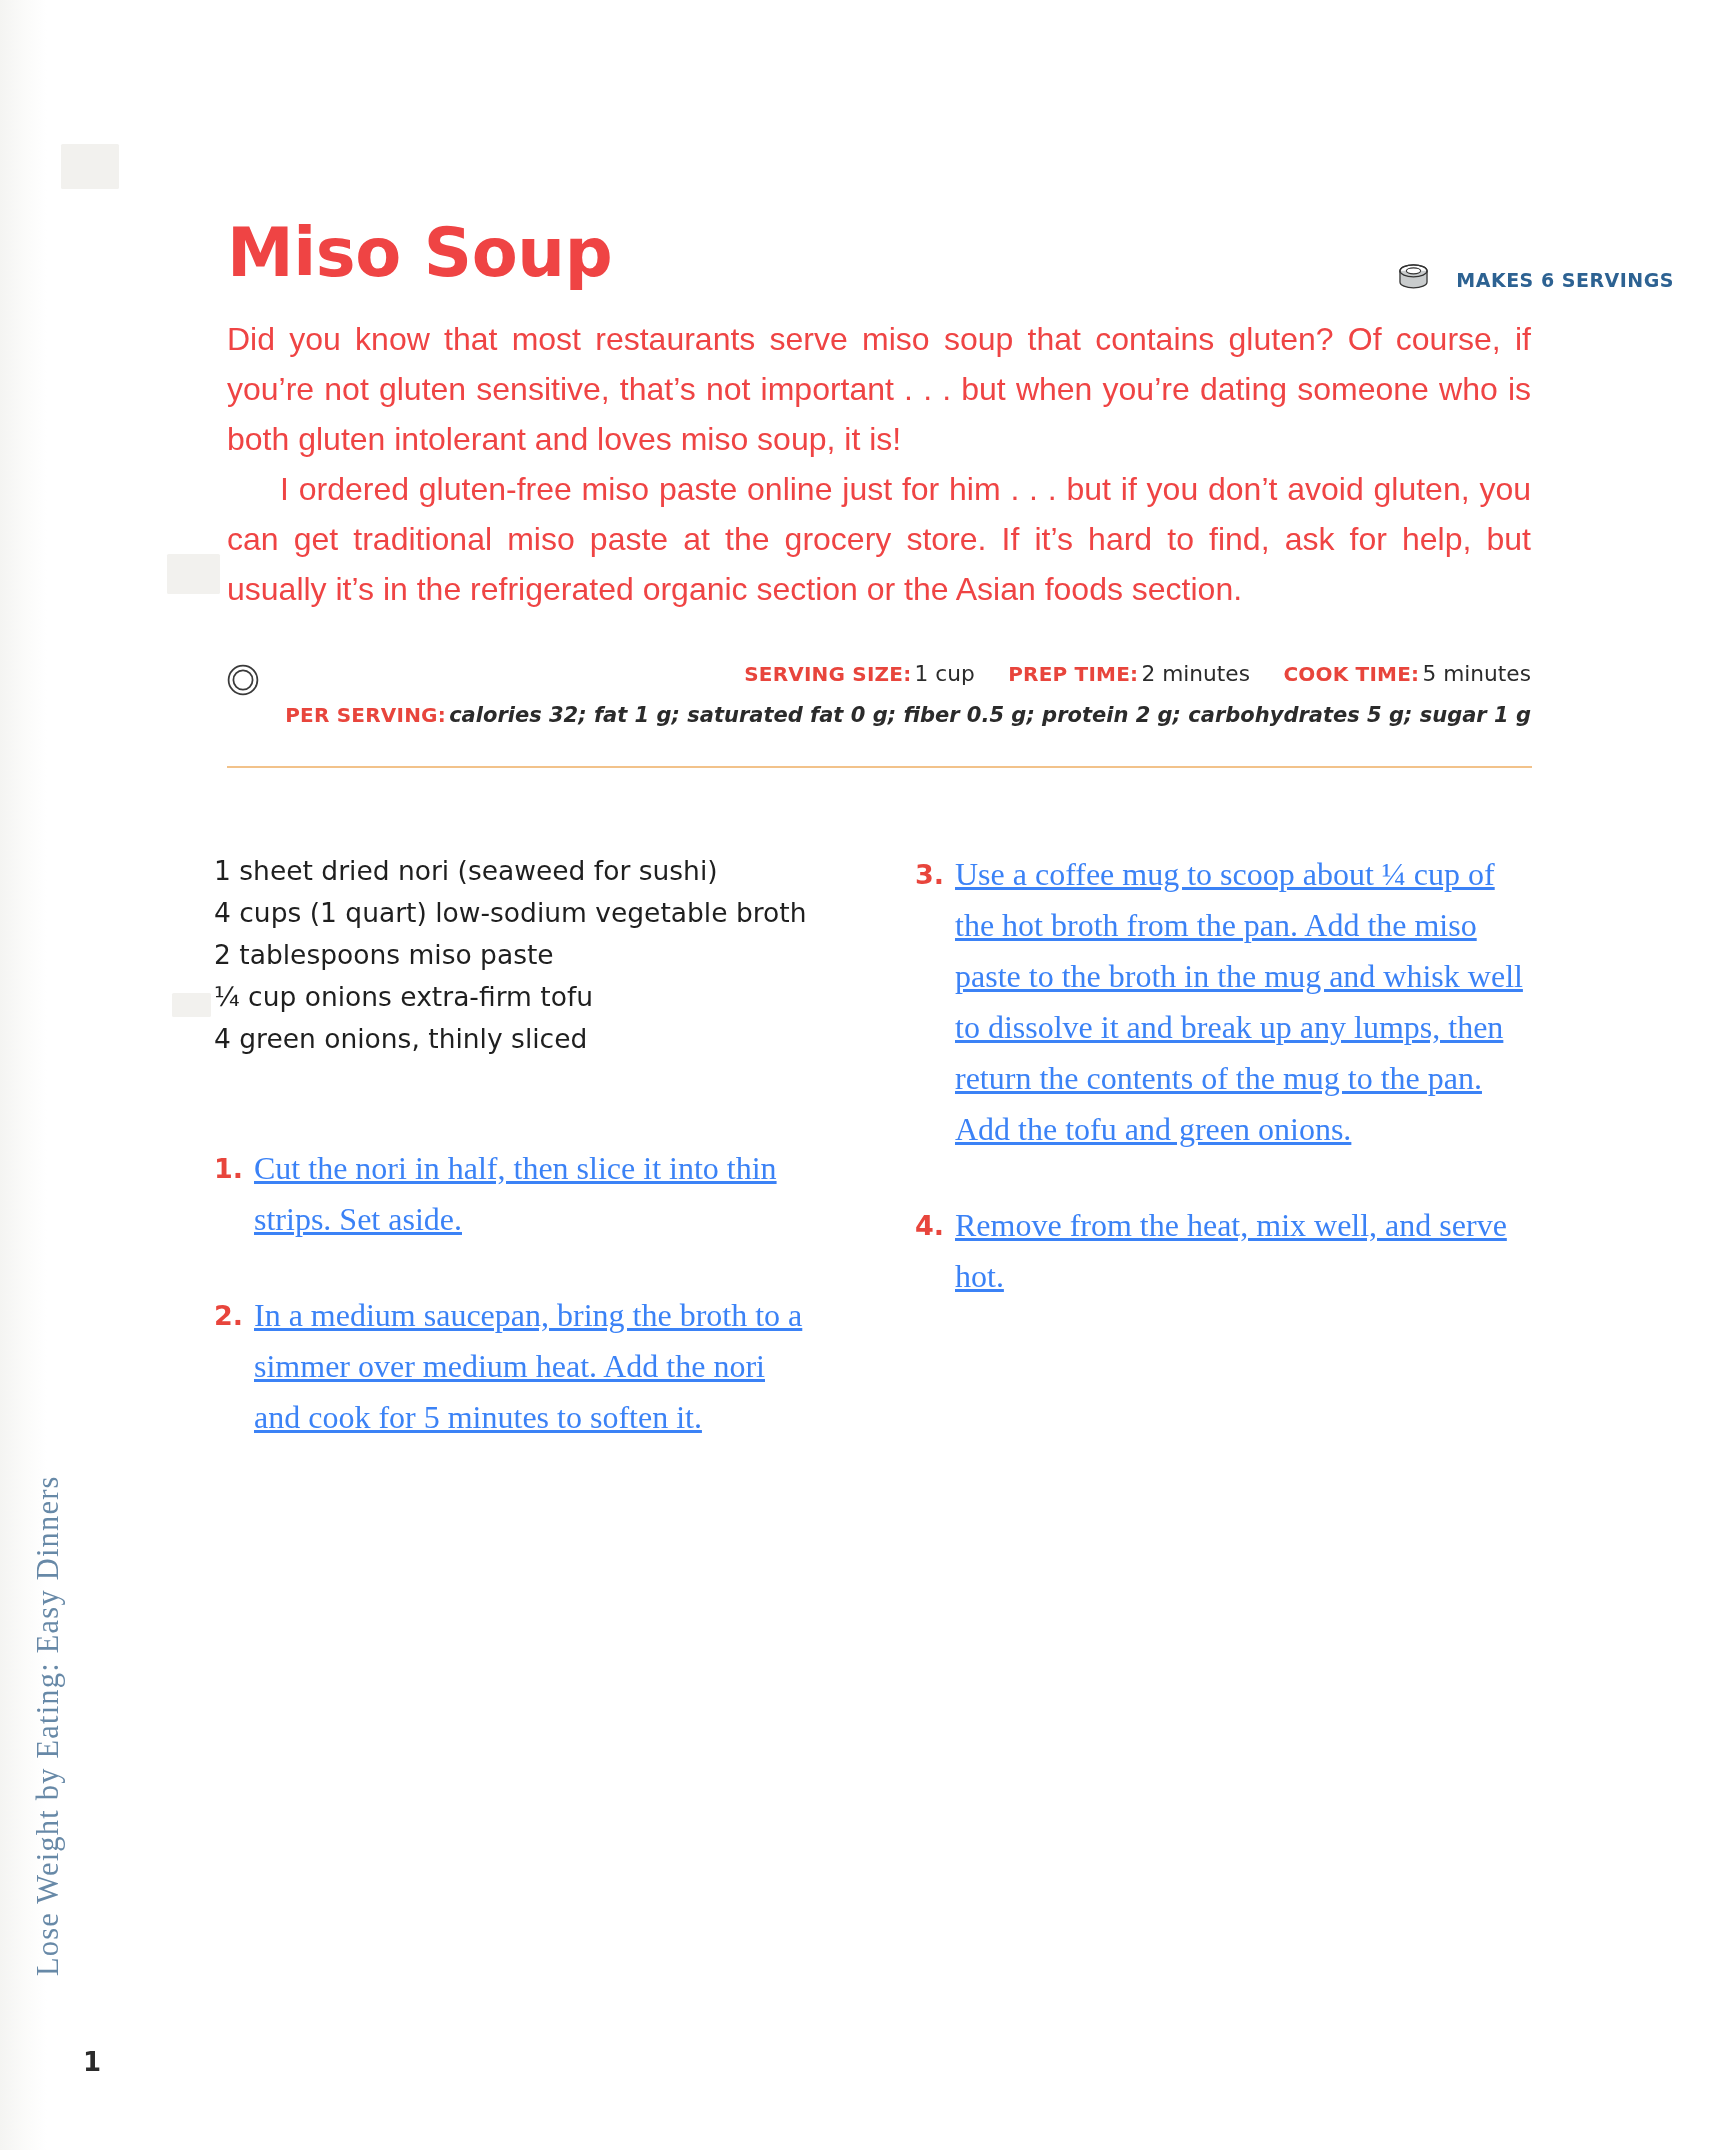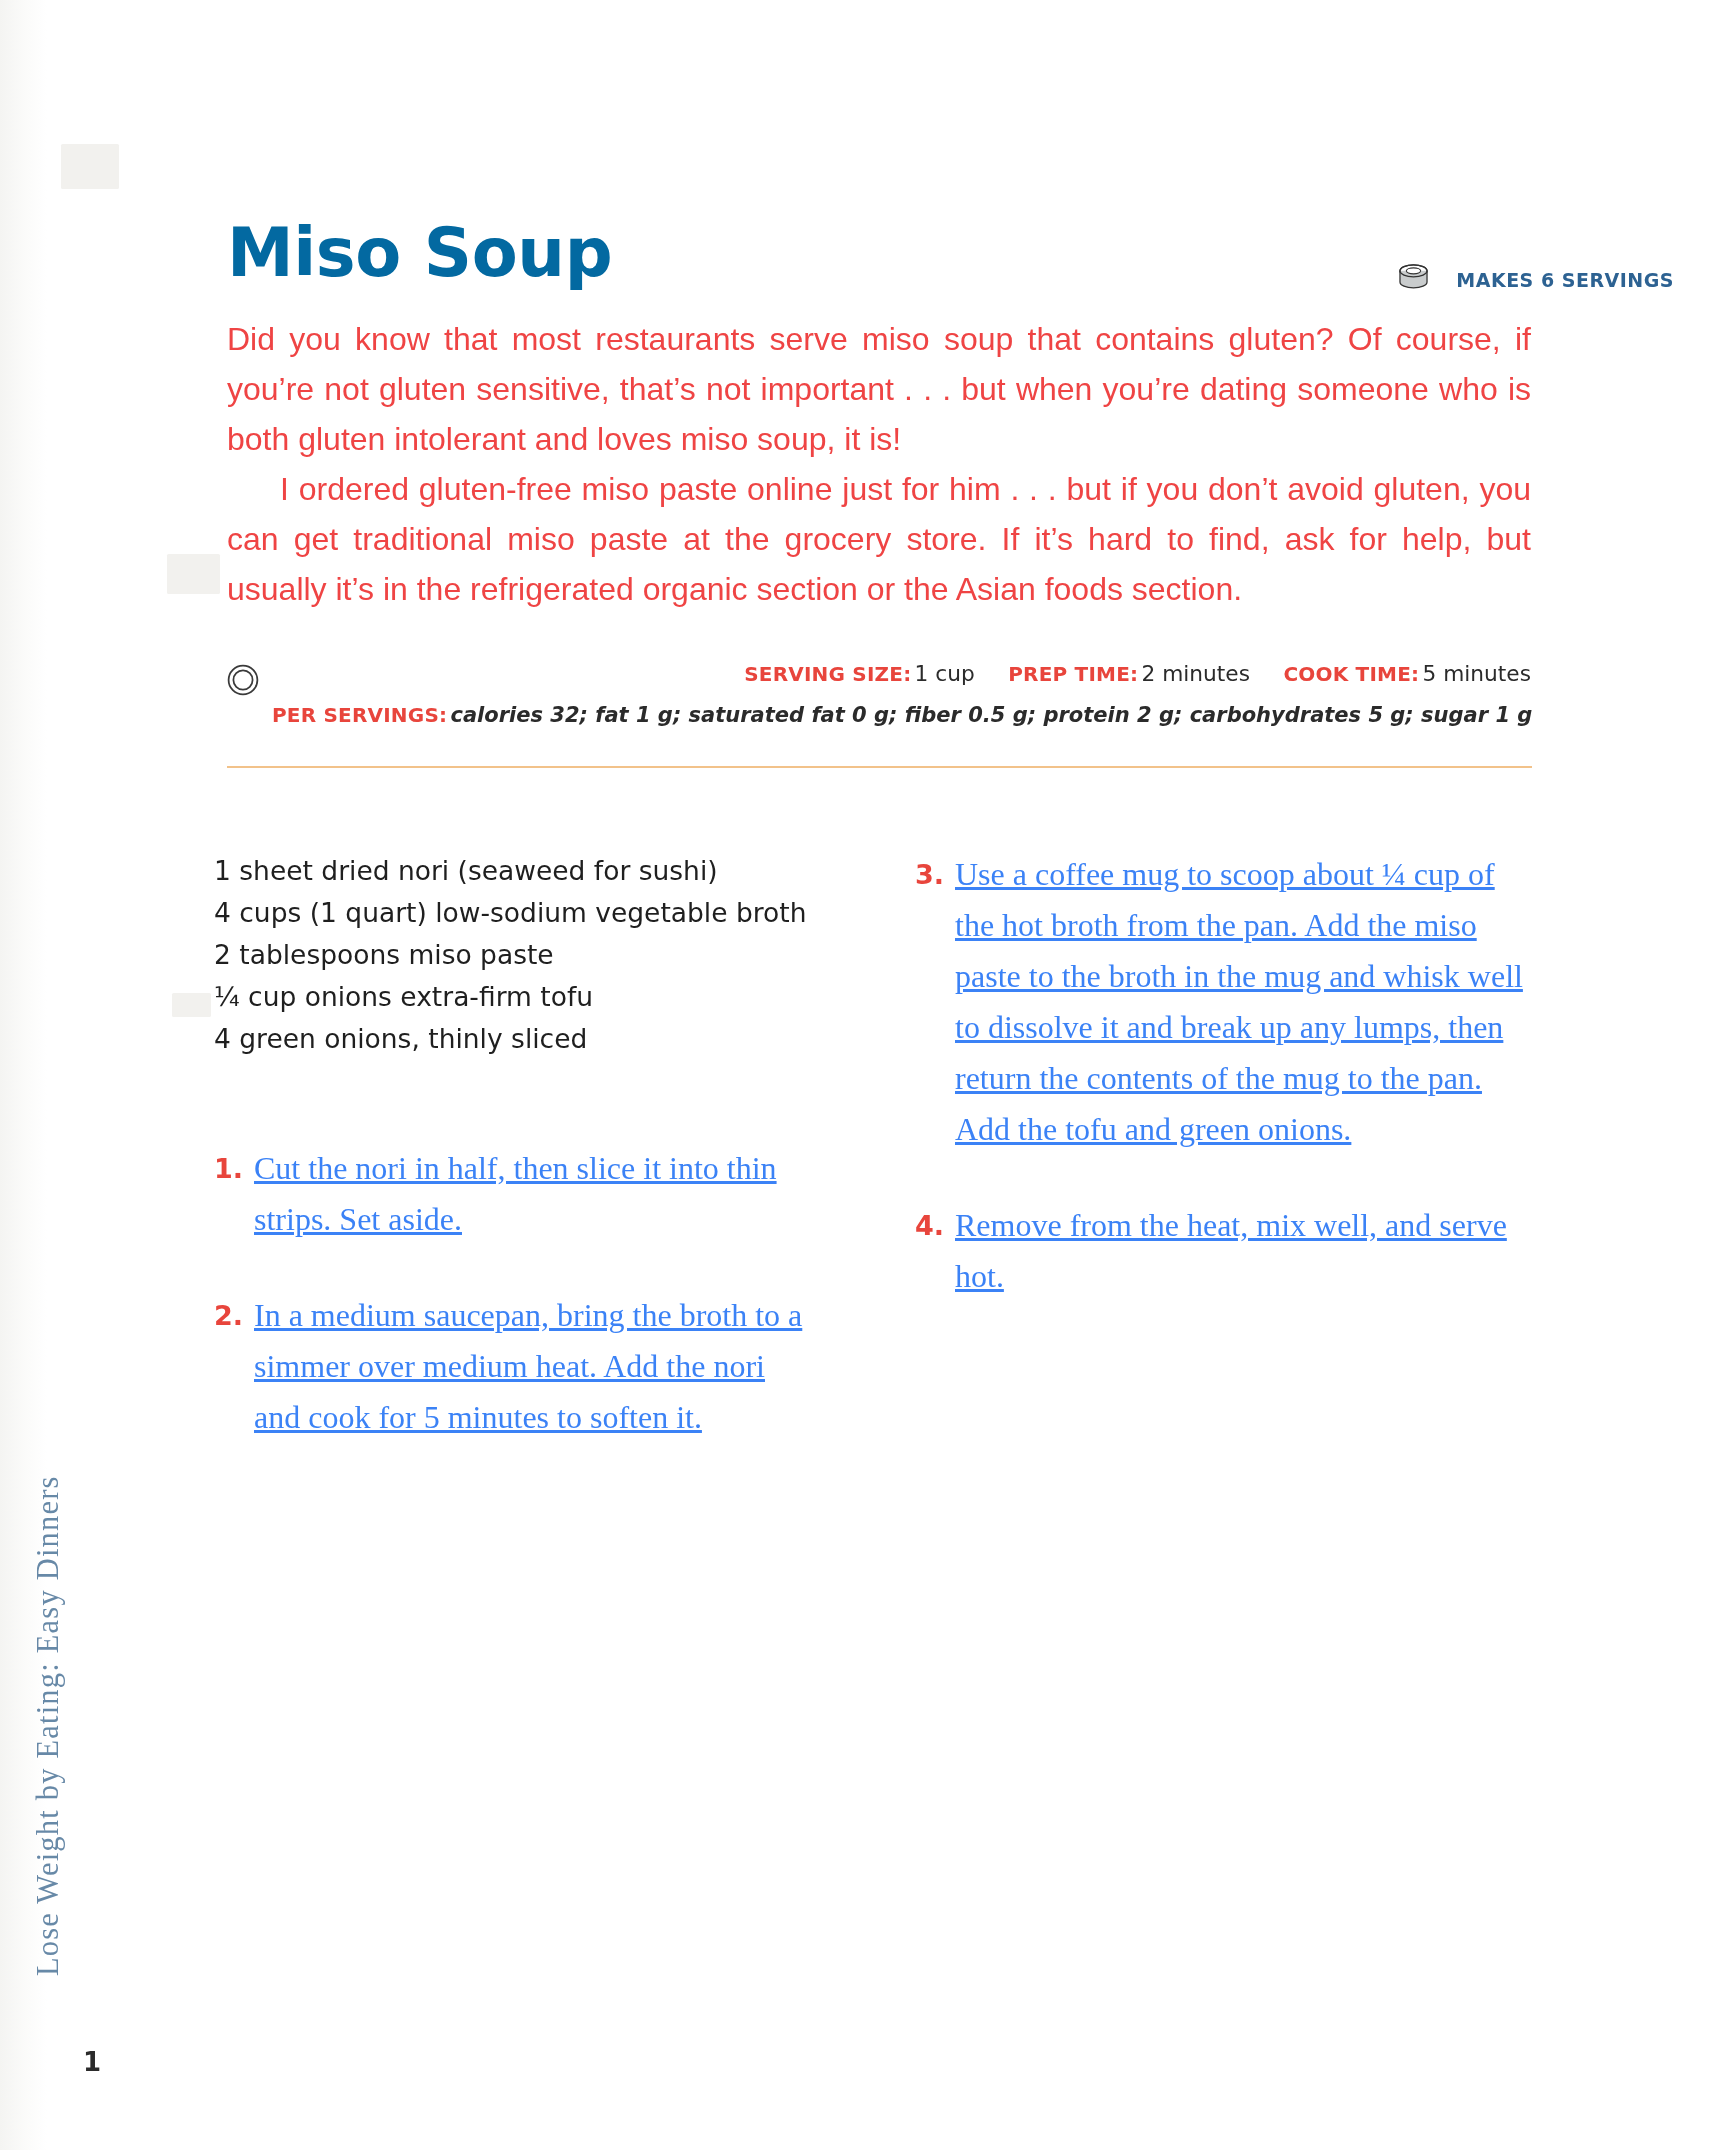--- a/index.html
+++ b/index.html
@@ -35,21 +35,21 @@
 
   
   .recipe-title {
     position: absolute;
     left: 227px;
     top: 175px;
     font-family: "DejaVu Sans", sans-serif;
     font-size: 67px;
     font-weight: 700;
     letter-spacing: -0.4px;
-    color: #0369a1;
+    color: #ef4444;
     line-height: 1;
     white-space: nowrap;
   }
 
   
   .servings-badge {
     position: absolute;
     right: 60px;
     top: 262px;
     display: flex;
@@ -264,21 +264,21 @@
         <span class="meta-key">SERVING SIZE:</span>
         <span class="meta-val">1 cup</span>
         <span class="meta-gap"></span>
         <span class="meta-key">PREP TIME:</span>
         <span class="meta-val">2 minutes</span>
         <span class="meta-gap"></span>
         <span class="meta-key">COOK TIME:</span>
         <span class="meta-val">5 minutes</span>
       </div>
       <div class="info-row-2">
-        <span class="nutri-key">PER SERVINGS:</span>
+        <span class="nutri-key">PER SERVING:</span>
         <span class="nutri-val">calories 32; fat 1 g; saturated fat 0 g; fiber 0.5 g; protein 2 g; carbohydrates 5 g; sugar 1 g</span>
       </div>
     </div>
   </div>
 
   <div class="divider"></div>
 
   <div class="col-left">
     <div>
       <div class="ingredient">1 sheet dried nori (seaweed for sushi)</div>

